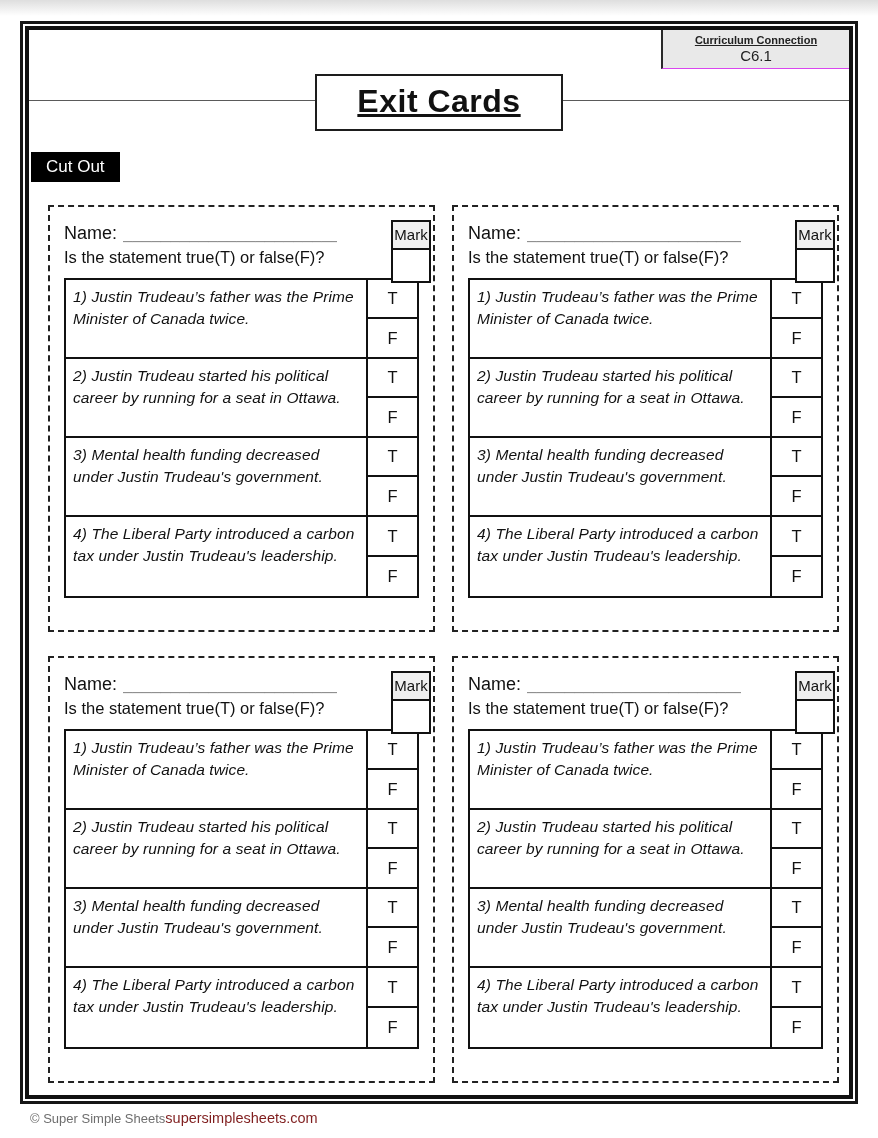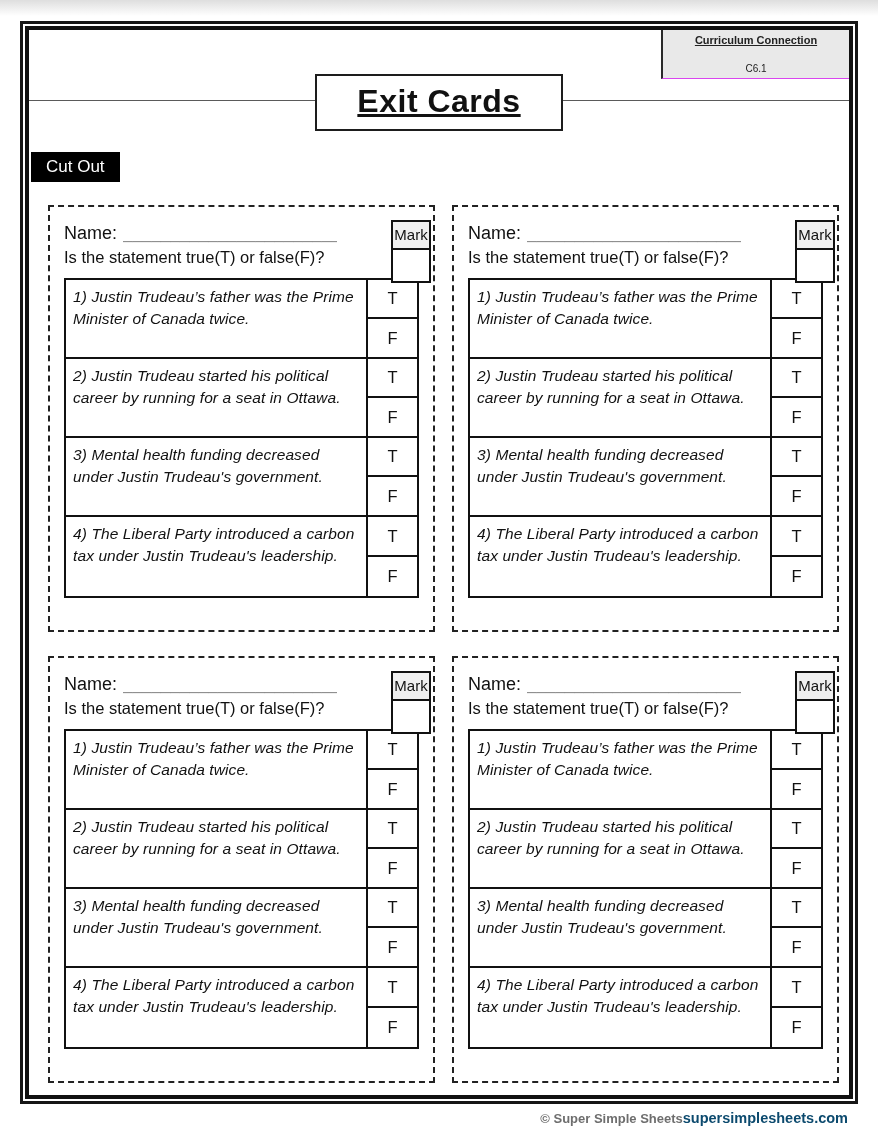--- a/index.html
+++ b/index.html
@@ -12,21 +12,21 @@
   .outer-frame { position:absolute; left:20px; top:21px; width:838px; height:1083px;
     border:3px solid #161616; background:#fff; z-index:1; }
   .inner-frame { position:absolute; inset:2px; border:4px solid #111; }
   .content { position:absolute; inset:0; overflow:hidden; }
 
   
   .badge { position:absolute; top:0; right:0; width:188px; background:#e9e9e9;
     border-left:2px solid #2a2a2a; border-bottom:1px solid #d946ef;
     text-align:center; padding:4px 8px 4px 8px; }
   .badge-title { font-size:11px; font-weight:600; text-decoration:underline; color:#222; }
-  .badge-code { font-size:10px; color:#222; margin-top:17px; }
+  .badge-code { font-size:15px; color:#222; margin-top:1px; }
 
   
   .title-wrap { position:relative; margin-top:44px; height:54px; }
   .title-rule { position:absolute; left:0; right:0; top:26px; height:1px; background:#5a5a5a; }
   .title-box { position:relative; margin:0 auto; width:max-content; background:#fff;
     border:2px solid #1d1d1d; padding:7px 40px 9px 40px;
     font-size:32px; font-weight:bold; letter-spacing:0.5px;text-decoration:underline; }
 
   
   .cutout-row { display:flex; margin:24px 22px 0 2px; height:30px; align-items:stretch; }
@@ -55,23 +55,23 @@
   .stmt-row { display:flex; align-items:stretch; border-bottom:2px solid #111; height:79px; }
   .stmt-row:last-child { border-bottom:none;border-radius:23px; }
   .stmt-text { flex:1; border-right:2px solid #111; padding:6px 8px 6px 7px;
     font-size:15.5px; line-height:1.43; letter-spacing:0.1px; overflow:hidden;font-style:italic; }
   .tf-col { flex:0 0 49px; display:flex; flex-direction:column; }
   .tf-cell { flex:1; display:flex; align-items:center; justify-content:center; font-size:16.5px; }
   .tf-cell.tf-true { border-bottom:2px solid #111; }
 
   
   .footer { position:absolute; left:30px; right:30px; top:1110px; display:flex;
-    justify-content:flex-end; align-items:baseline; z-index:1;font-weight:bold; }
+    justify-content:flex-start; align-items:baseline; z-index:1; }
   .footer-left { font-size:13px; color:#6e6e6e; }
-  .footer-right { font-size:14.5px; color:#0c4a6e; }
+  .footer-right { font-size:14.5px; color:#7f1d1d; }
 </style>
 </head>
 <body>
 
 <div class="outer-frame">
   <div class="inner-frame">
     <div class="content">
 
       <div class="badge">
         <div class="badge-title">Curriculum Connection</div>

